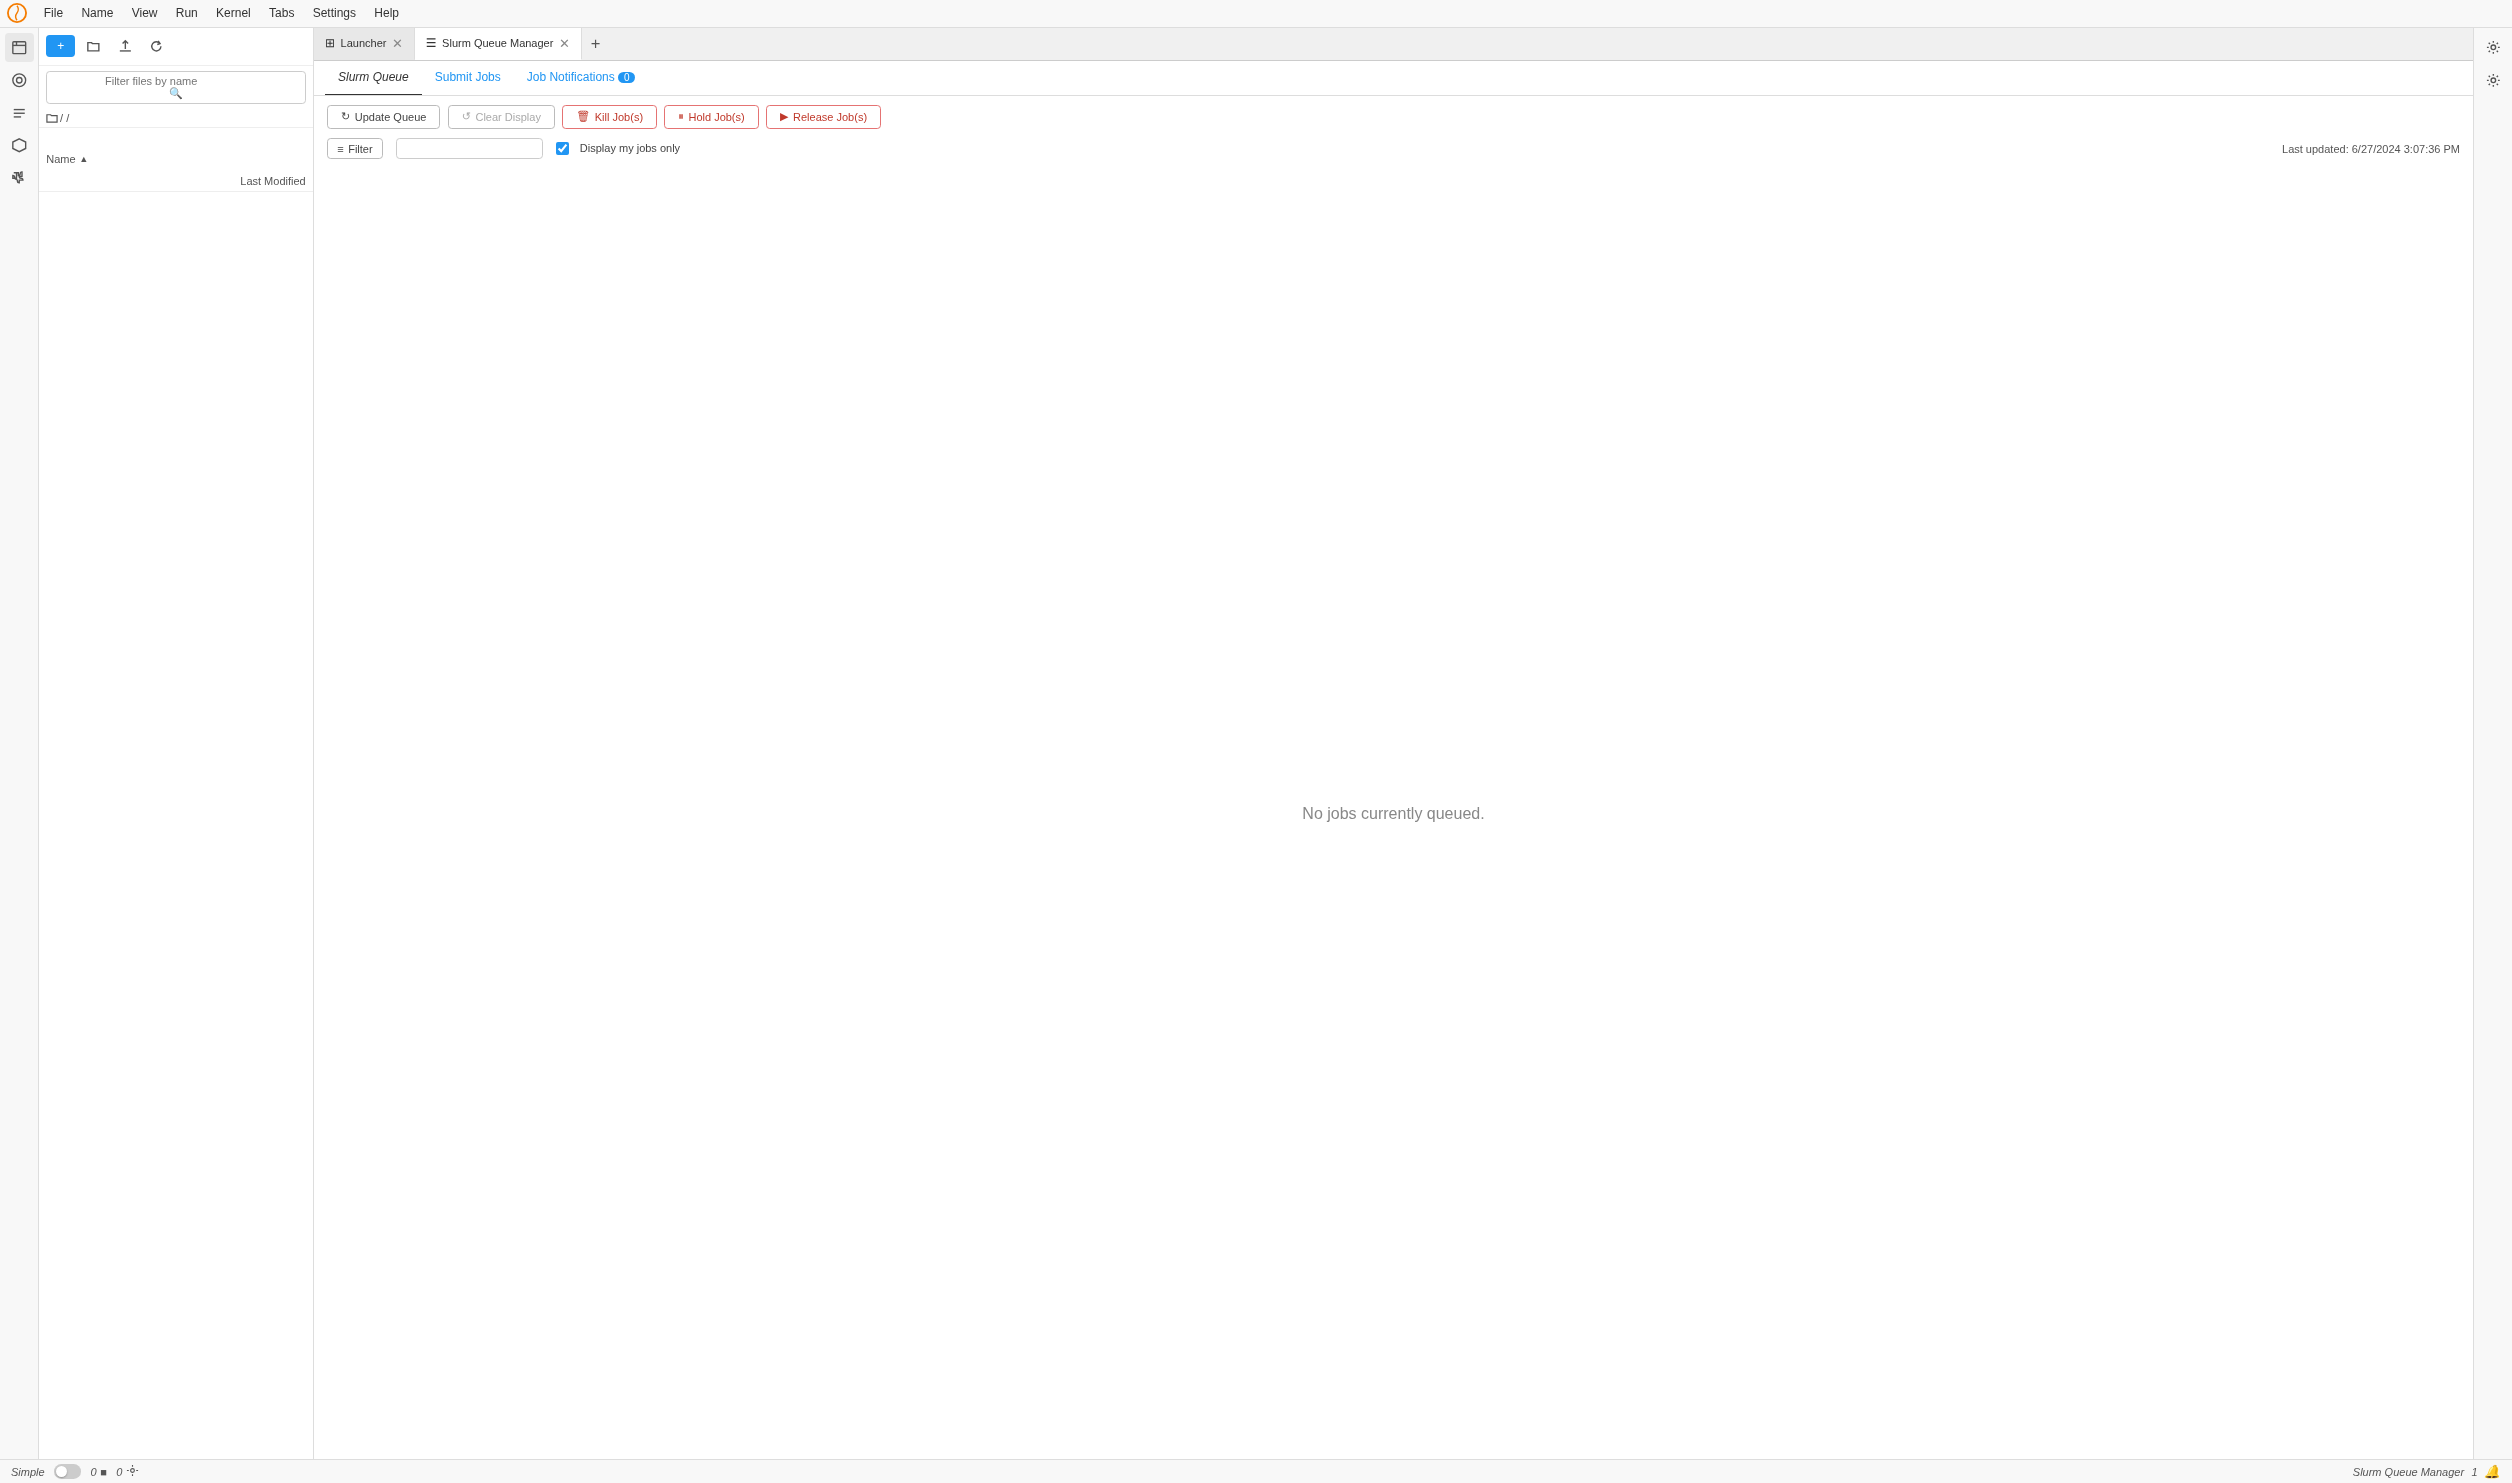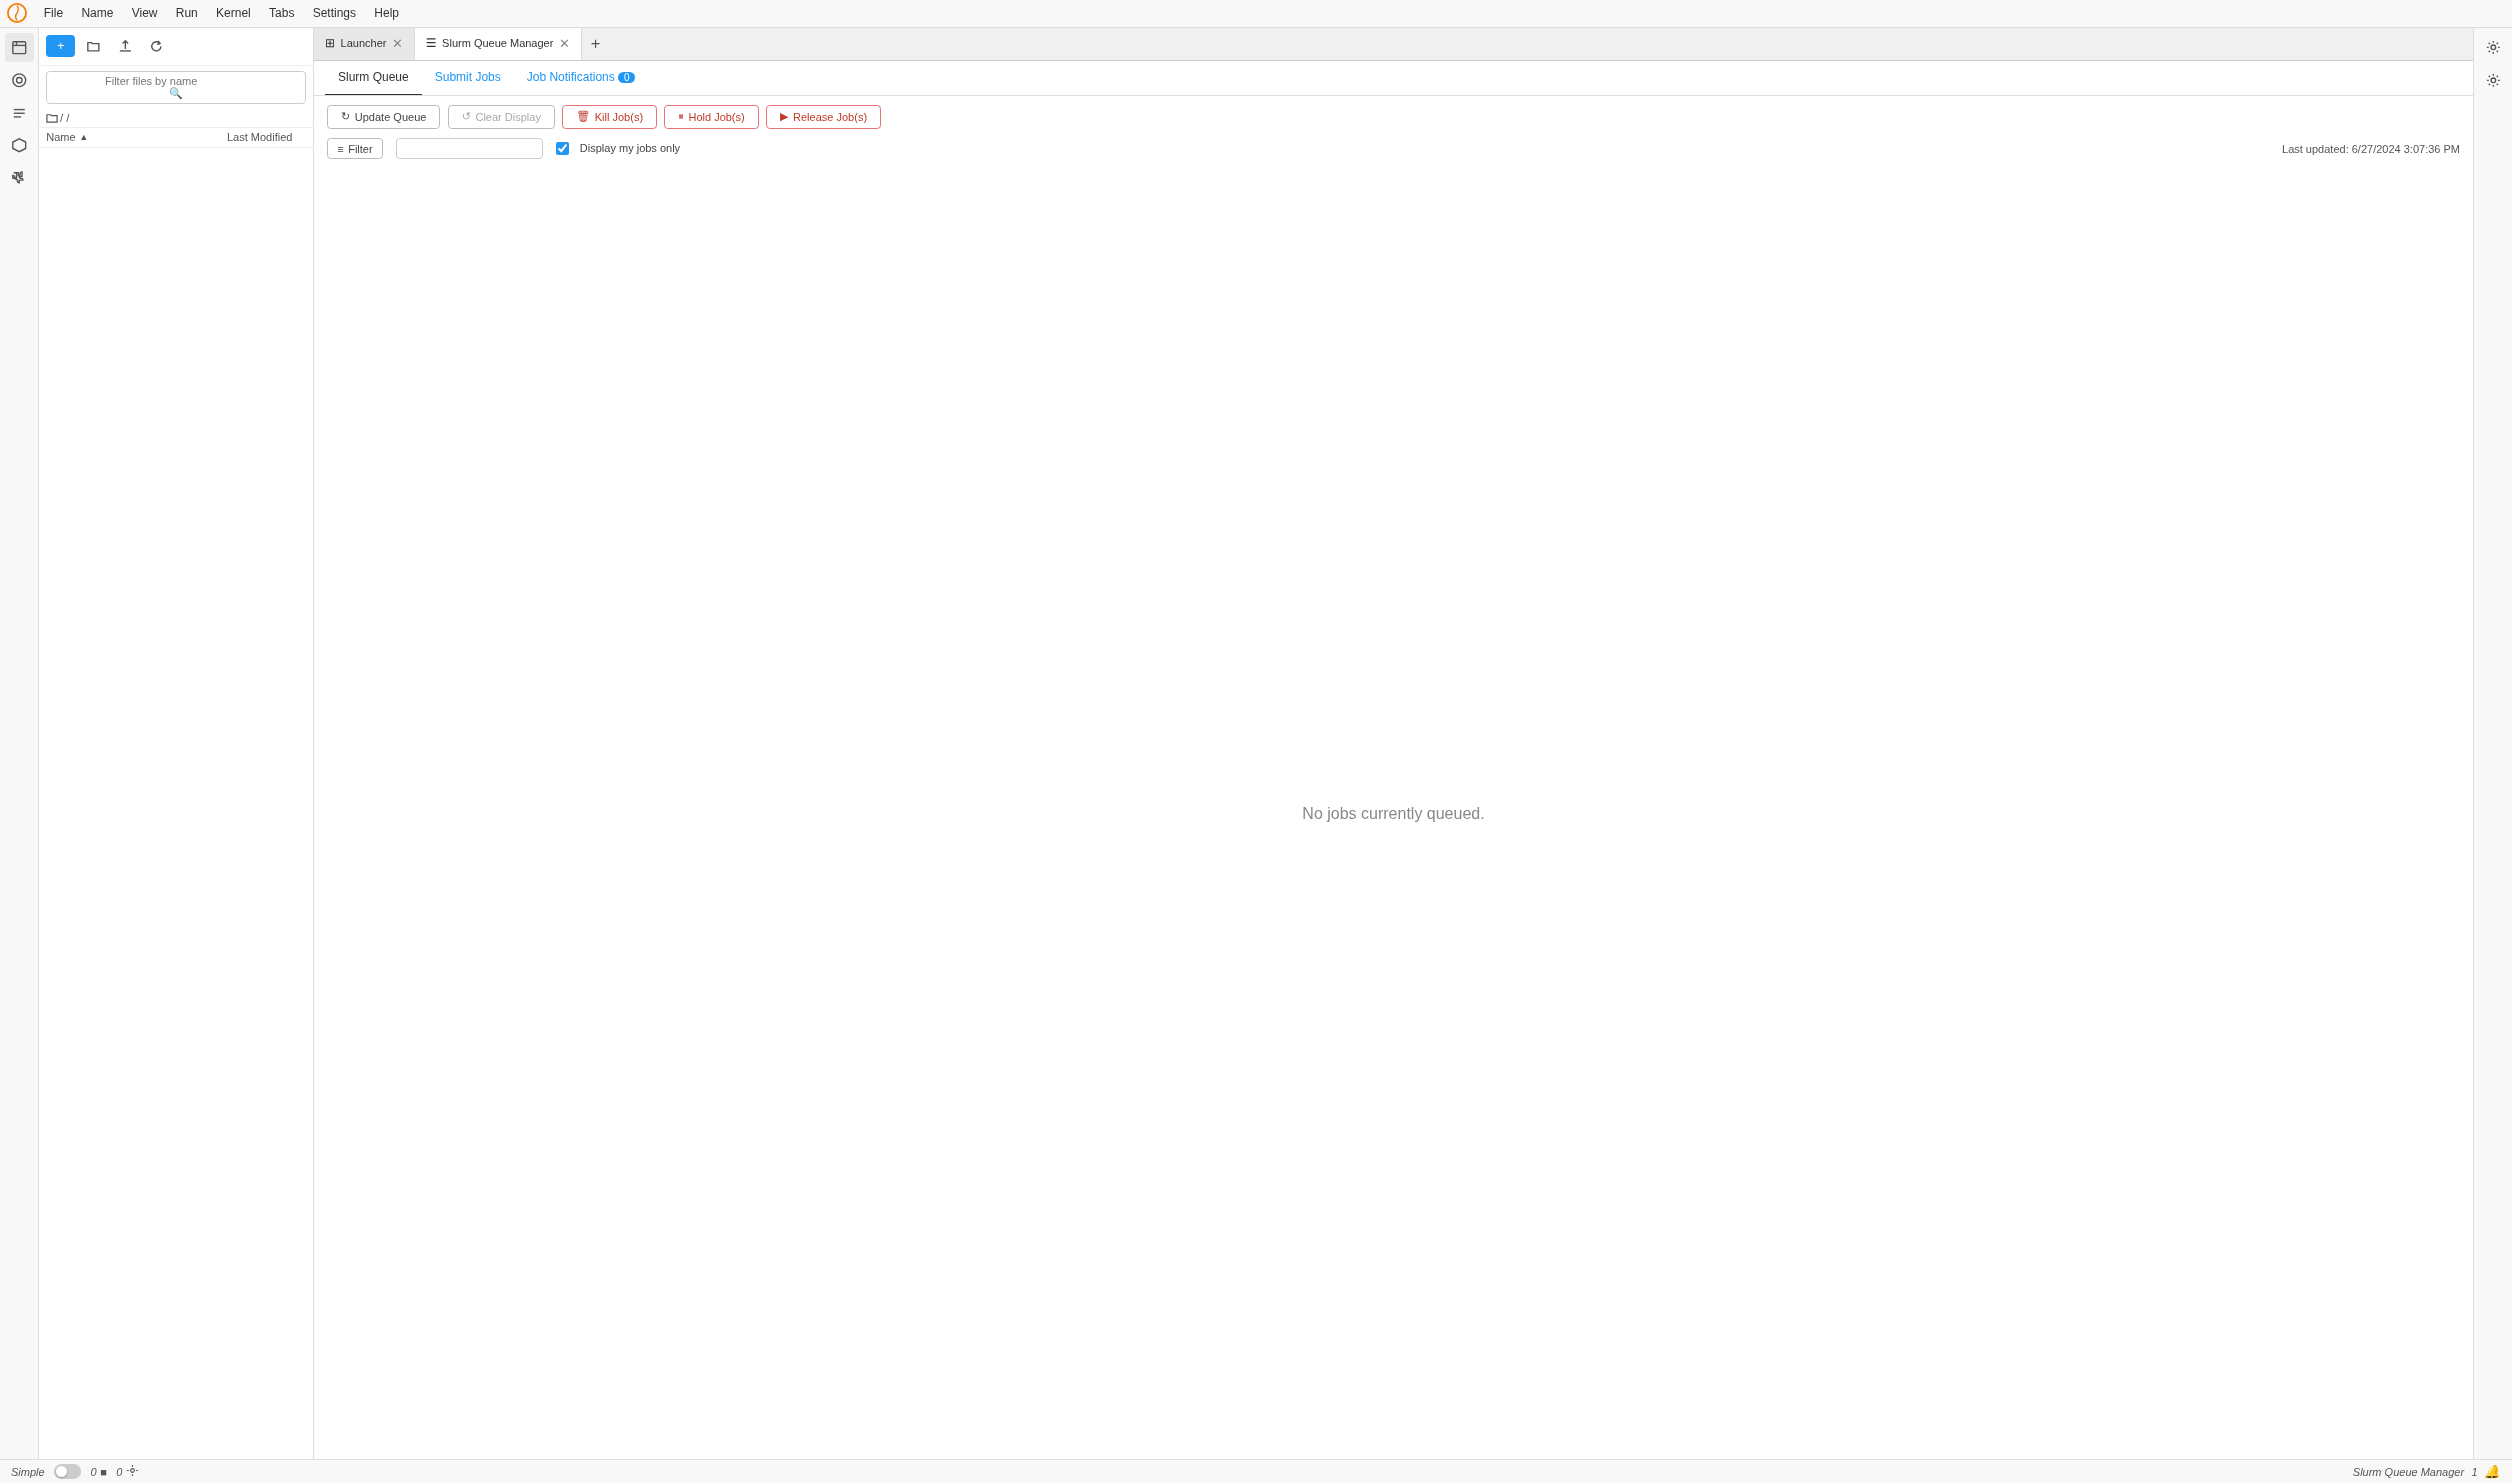--- a/index.html
+++ b/index.html
@@ -143,21 +143,21 @@
     .file-list-header {
       display: flex;
       padding: 3.7px 7.3px;
       border-bottom: 0.9px solid #eee;
       border-top: 0.9px solid #eee;
       font-size: 11px;
       color: #555;
       font-weight: 500;
     }
     .col-name { flex: 1; display: flex; align-items: center; gap: 3.7px; cursor: pointer; text-align: right; }
-    .col-modified { width: 92px; text-align: center; }
+    .col-modified { width: 92px; text-align: right; margin-top: 44px; }
 
     .file-list { flex: 1; overflow-y: auto; }
 
     
     .tabs-area {
       flex: 1;
       display: flex;
       flex-direction: column;
       background: #f5f5f5;
       overflow: hidden;
@@ -235,20 +235,21 @@
       align-items: center;
       cursor: pointer;
       font-size: 12px;
       color: #555;
       border-bottom: 1.8px solid transparent;
     }
     .inner-tab.active {
       color: #333;
       border-bottom: 1.8px solid #333;
       font-weight: 500;
+      font-style: italic;
     }
     .inner-tab.blue { color: #2196F3; }
     .inner-tab-badge {
       background: #2196F3;
       color: white;
       border-radius: 9.2px;
       padding: 0 5.5px;
       font-size: 10px;
       margin-left: 3.7px;
       min-width: 16.5px;

